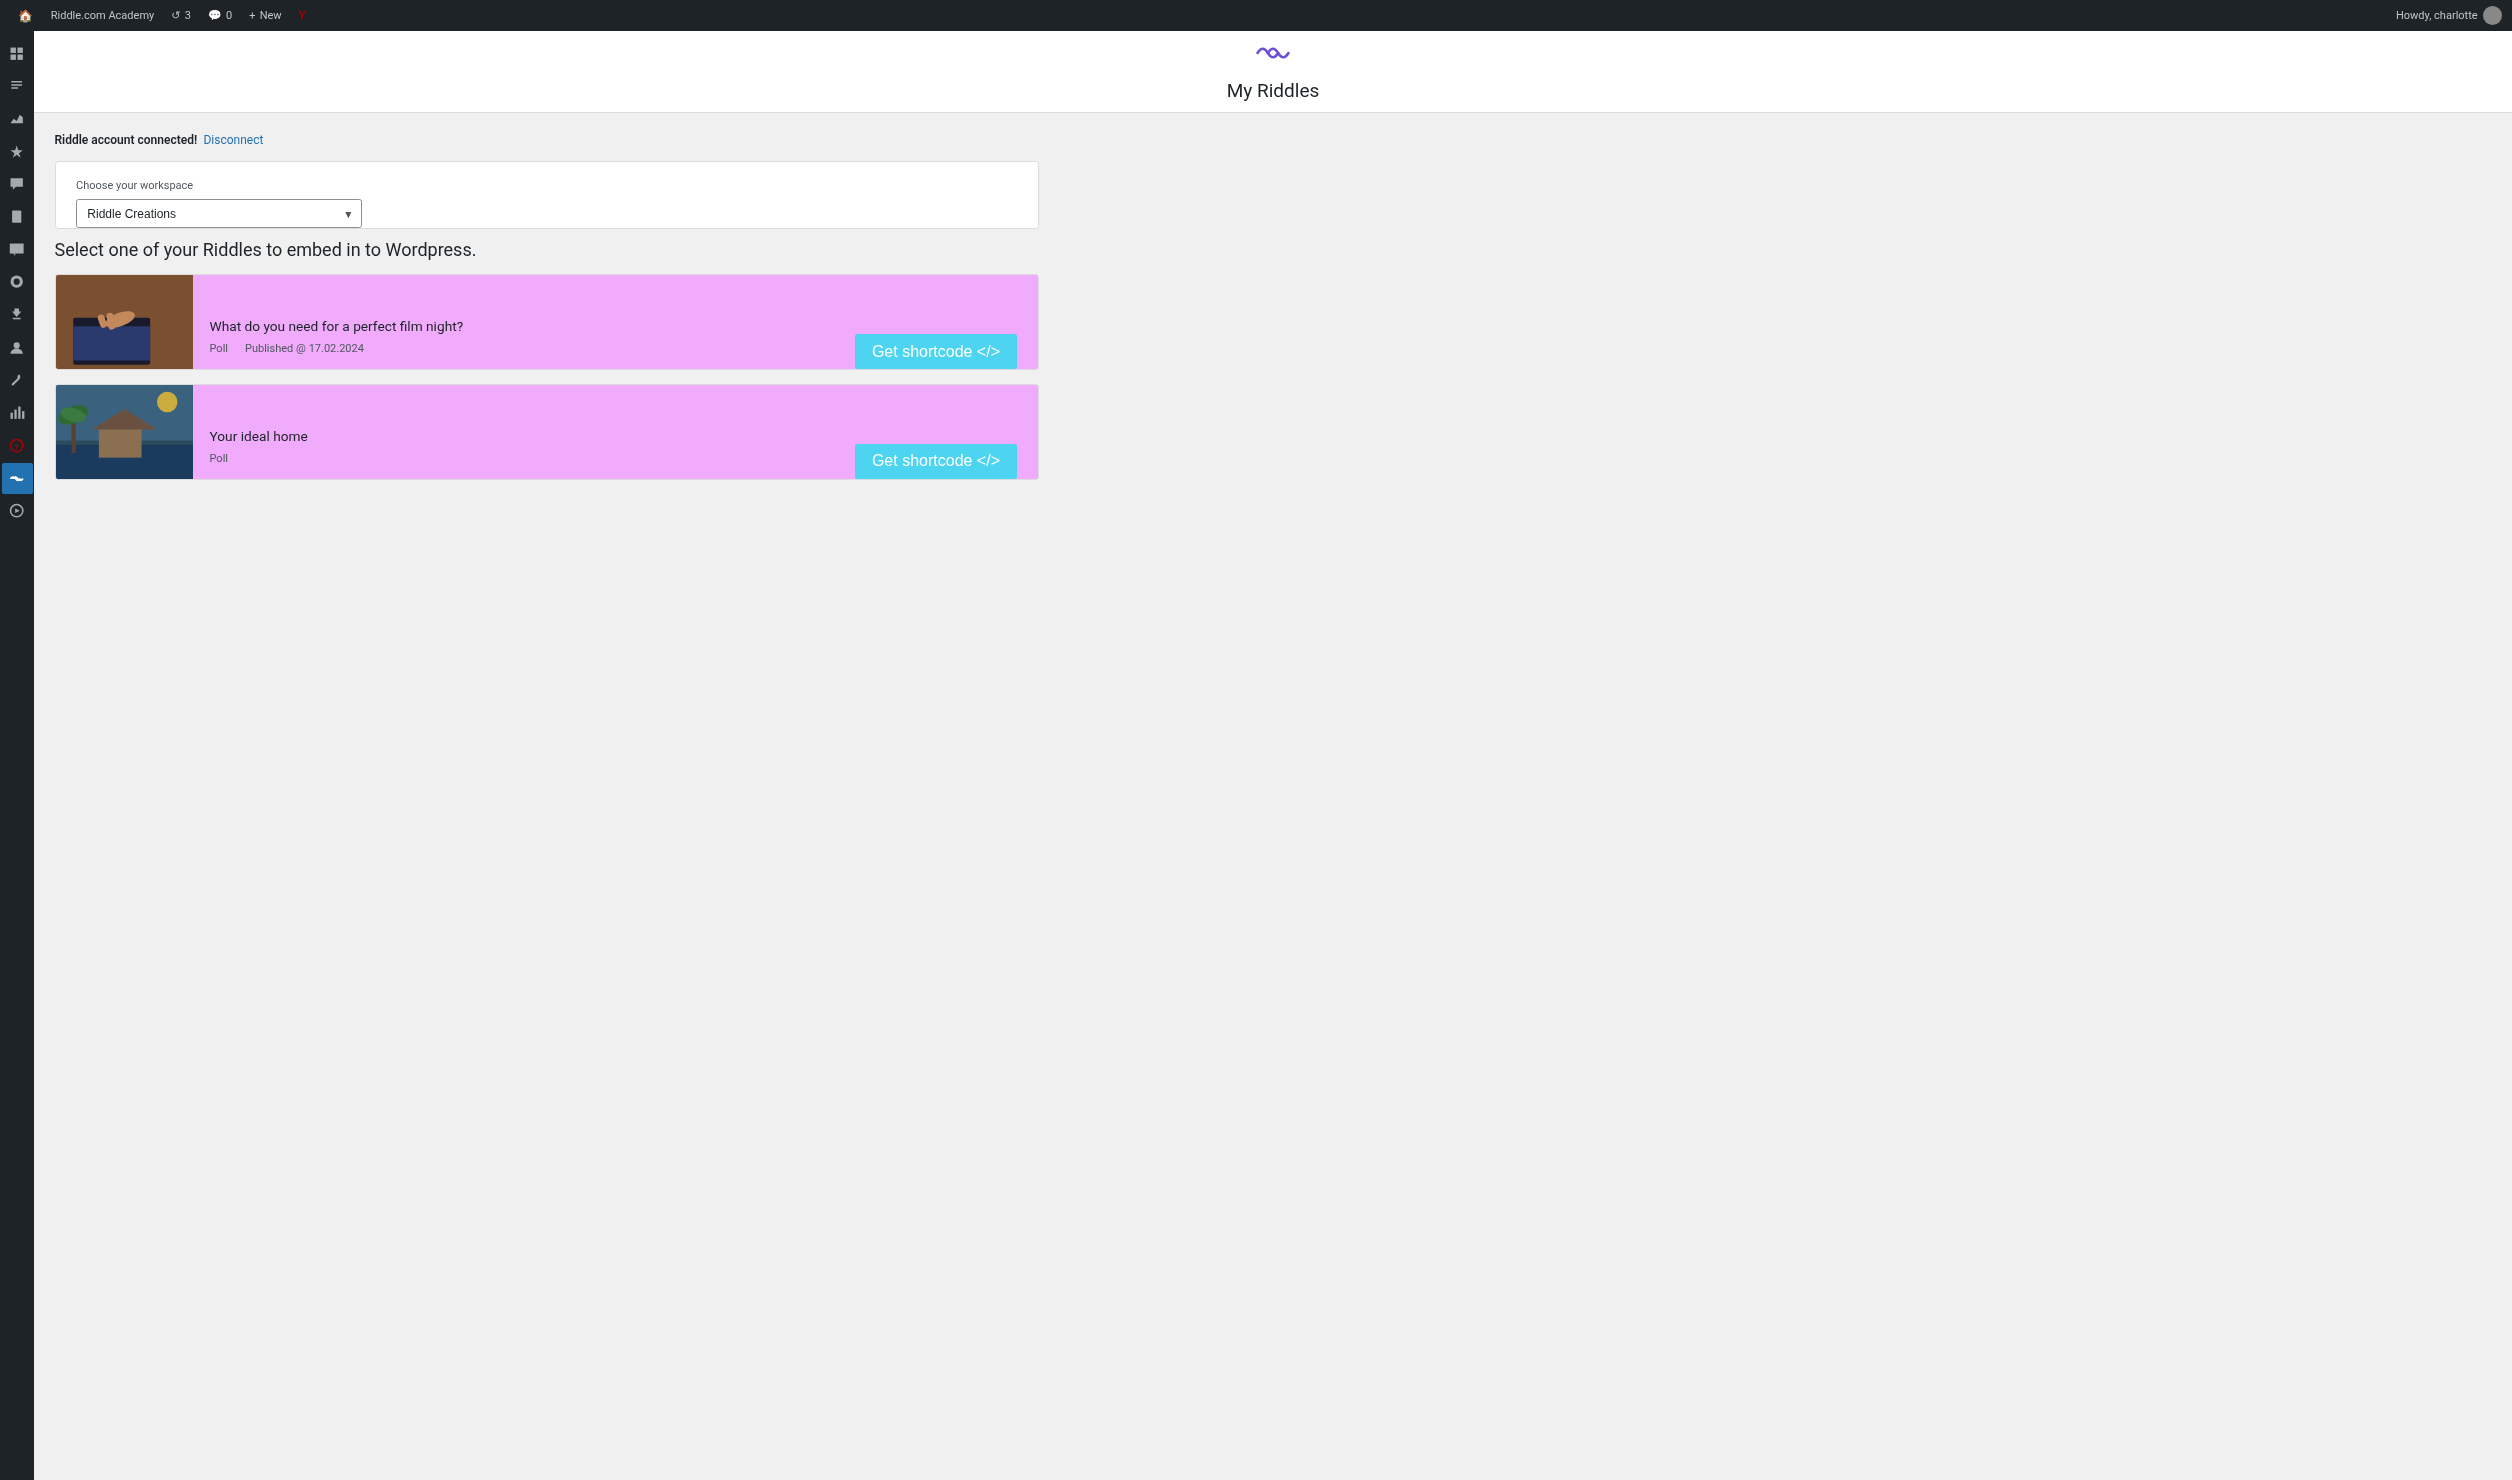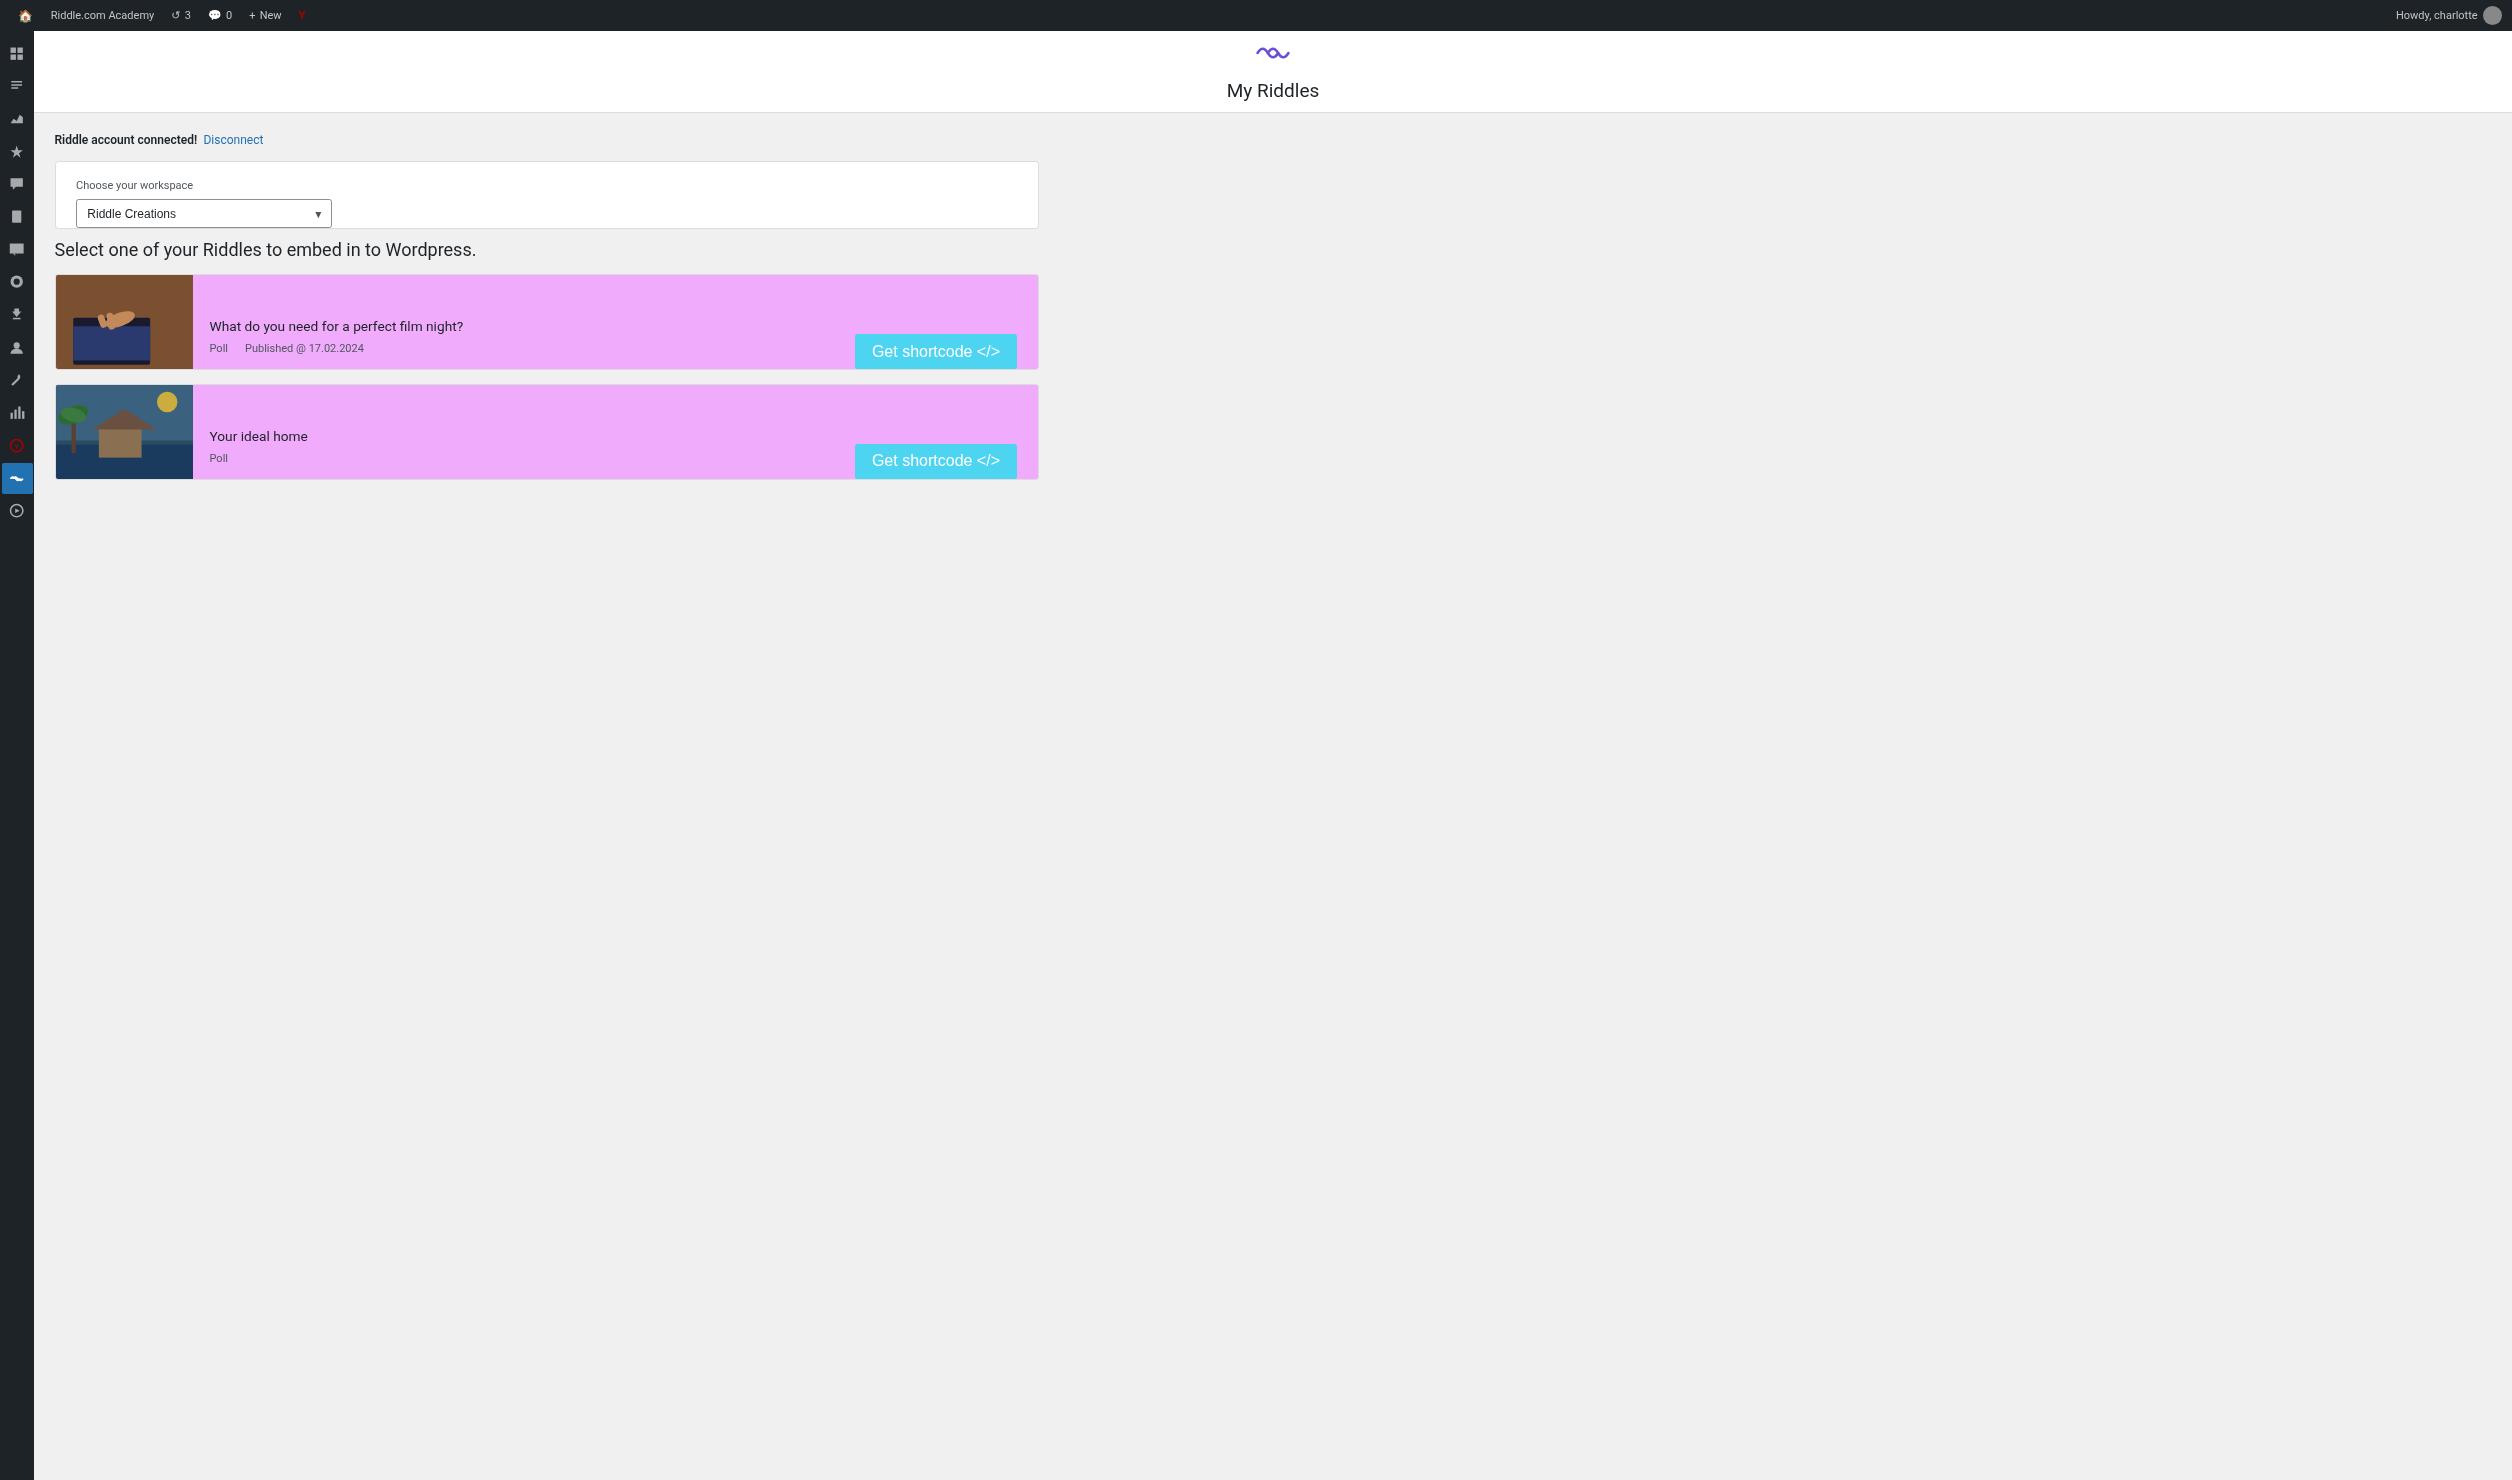--- a/index.html
+++ b/index.html
@@ -114,21 +114,21 @@
       margin-bottom: 10px;
     }
     .workspace-label {
       font-size: 11px;
       color: #50575e;
       margin-bottom: 6.8px;
     }
     .workspace-select-wrapper {
       position: relative;
       display: inline-block;
-      width: 256px;
+      width: 286px;
     }
     .workspace-select {
       width: 100%;
       padding: 6.8px 31px 6.8px 10.3px;
       border: 0.9px solid #8c8f94;
       border-radius: 2.6px;
       background: #fff;
       font-size: 12px;
       color: #1d2327;
       appearance: none;

